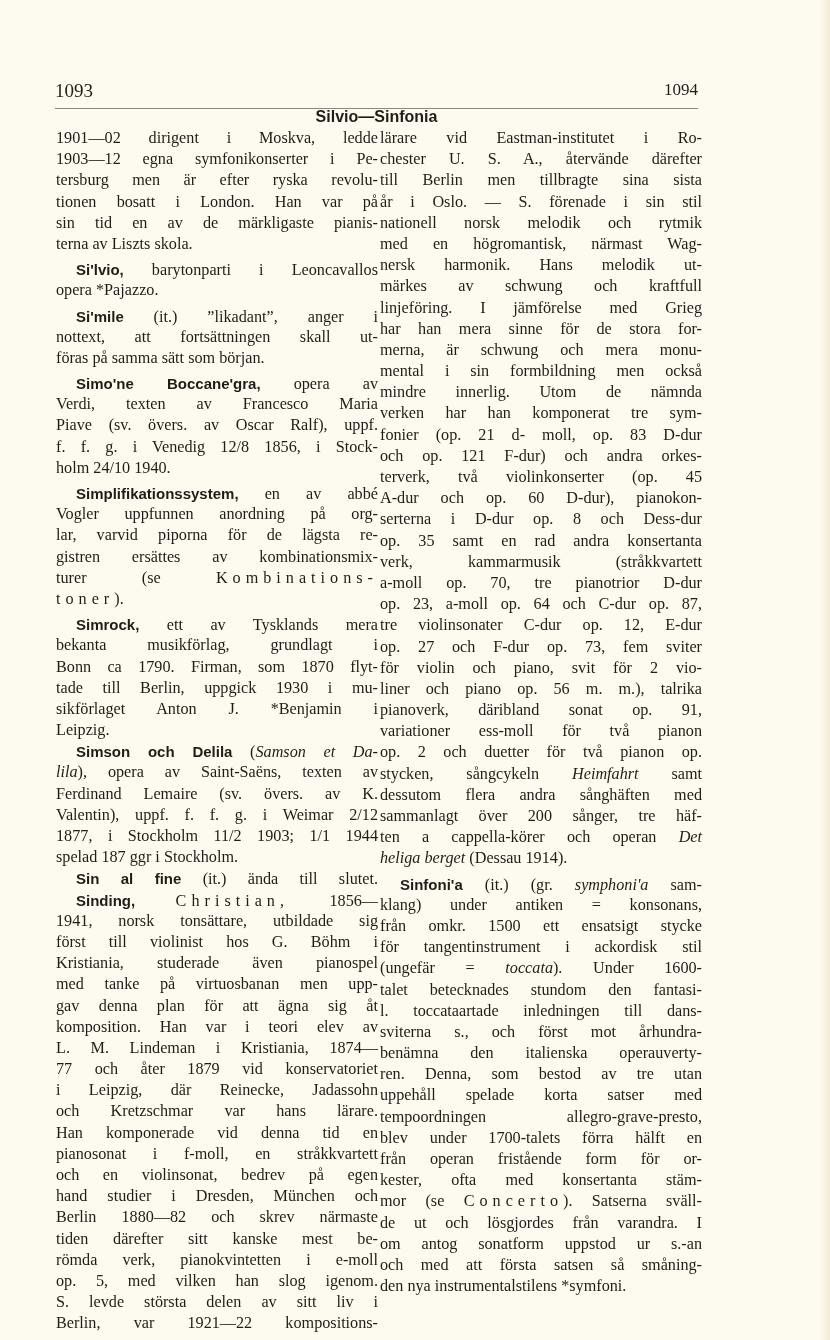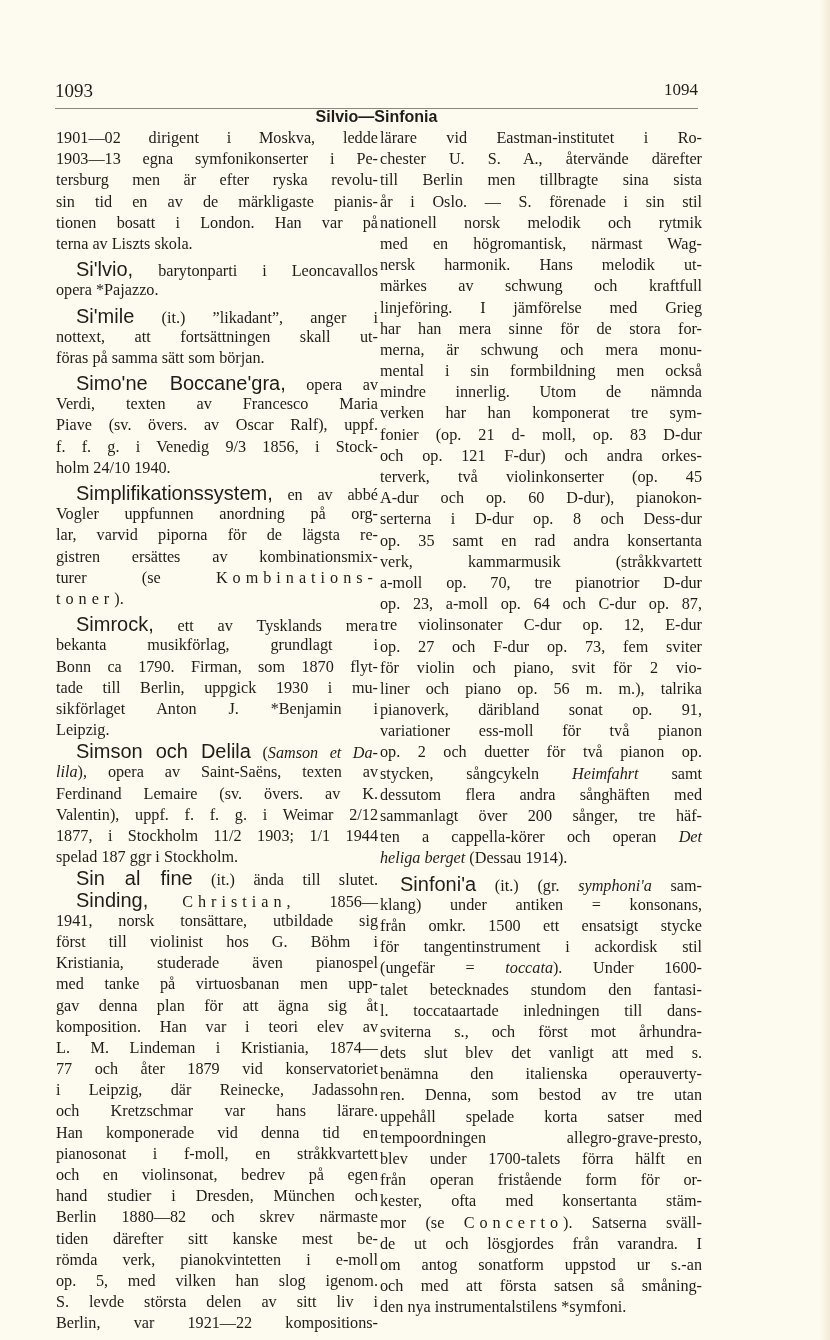--- a/index.html
+++ b/index.html
@@ -29,62 +29,62 @@
   .col {
     position: absolute; top: 128px; width: 322px;
     font-size: 16.2px; line-height: 21.2px;
   }
   .col-left { left: 40px; margin-left: 16px; }
   .col-right { left: 380px; }
   .line { display: block; white-space: nowrap; text-align: justify; text-align-last: justify; height: 21.2px; }
   .line.last { text-align-last: left; }
   .entry-gap { height: 4px; }
   .indent { padding-left: 20px; }
-  .hw { font-family: "Liberation Sans", "DejaVu Sans", sans-serif; font-weight: normal; font-size: 20px; }
+  .hw { font-family: "Liberation Sans", "DejaVu Sans", sans-serif; font-weight: bold; font-size: 15px; }
   .sp { letter-spacing: 5px; }
   i { font-style: italic; }
 </style>
 </head>
 <body>
 
 <div class="page-edge"></div>
 
 <div class="header">
   <span class="pg-left">1093</span>
   <span class="running-title">Silvio—Sinfonia</span>
   <span class="pg-right">1094</span>
 </div>
 <div class="rule"></div>
 
 <div class="col col-left">
   <div>
     <span class="line">1901—02 dirigent i Moskva, ledde</span>
-    <span class="line">1903—13 egna symfonikonserter i Pe-</span>
+    <span class="line">1903—12 egna symfonikonserter i Pe-</span>
     <span class="line">tersburg men är efter ryska revolu-</span>
+    <span class="line">tionen bosatt i London. Han var på</span>
     <span class="line">sin tid en av de märkligaste pianis-</span>
-    <span class="line">tionen bosatt i London. Han var på</span>
     <span class="line last">terna av Liszts skola.</span>
   </div>
   <div class="entry-gap"></div>
   <div>
     <span class="line indent"><span class="hw">Si'lvio,</span><span> barytonparti i Leoncavallos</span></span>
     <span class="line last">opera *Pajazzo.</span>
   </div>
   <div class="entry-gap"></div>
   <div>
     <span class="line indent"><span class="hw">Si'mile</span><span> (it.) ”likadant”, anger i</span></span>
     <span class="line">nottext, att fortsättningen skall ut-</span>
     <span class="line last">föras på samma sätt som början.</span>
   </div>
   <div class="entry-gap"></div>
   <div>
     <span class="line indent"><span class="hw">Simo'ne Boccane'gra,</span><span> opera av</span></span>
     <span class="line">Verdi, texten av Francesco Maria</span>
     <span class="line">Piave (sv. övers. av Oscar Ralf), uppf.</span>
-    <span class="line">f. f. g. i Venedig 9/3 1856, i Stock-</span>
+    <span class="line">f. f. g. i Venedig 12/8 1856, i Stock-</span>
     <span class="line last">holm 24/10 1940.</span>
   </div>
   <div class="entry-gap"></div>
   <div>
     <span class="line indent"><span class="hw">Simplifikationssystem,</span><span> en av abbé</span></span>
     <span class="line">Vogler uppfunnen anordning på org-</span>
     <span class="line">lar, varvid piporna för de lägsta re-</span>
     <span class="line">gistren ersättes av kombinationsmix-</span>
     <span class="line"><span>turer (se </span><span class="sp">Kombinations-</span></span>
     <span class="line last"><span class="sp">toner</span><span>).</span></span>
@@ -175,21 +175,20 @@
   <div class="entry-gap"></div>
   <div>
     <span class="line indent"><span class="hw">Sinfoni'a</span><span> (it.) (gr. </span><i>symphoni'a</i><span> sam-</span></span>
     <span class="line">klang) under antiken = konsonans,</span>
     <span class="line">från omkr. 1500 ett ensatsigt stycke</span>
     <span class="line">för tangentinstrument i ackordisk stil</span>
     <span class="line"><span>(ungefär = </span><i>toccata</i><span>). Under 1600-</span></span>
     <span class="line">talet betecknades stundom den fantasi-</span>
     <span class="line">l. toccataartade inledningen till dans-</span>
     <span class="line">sviterna s., och först mot århundra-</span>
-    <span class="line">dets slut blev det vanligt att med s.</span>
     <span class="line">benämna den italienska operauverty-</span>
     <span class="line">ren. Denna, som bestod av tre utan</span>
     <span class="line">uppehåll spelade korta satser med</span>
     <span class="line">tempoordningen allegro-grave-presto,</span>
     <span class="line">blev under 1700-talets förra hälft en</span>
     <span class="line">från operan fristående form för or-</span>
     <span class="line">kester, ofta med konsertanta stäm-</span>
     <span class="line"><span>mor (se </span><span class="sp">Concerto</span><span>). Satserna sväll-</span></span>
     <span class="line">de ut och lösgjordes från varandra. I</span>
     <span class="line">om antog sonatform uppstod ur s.-an</span>

